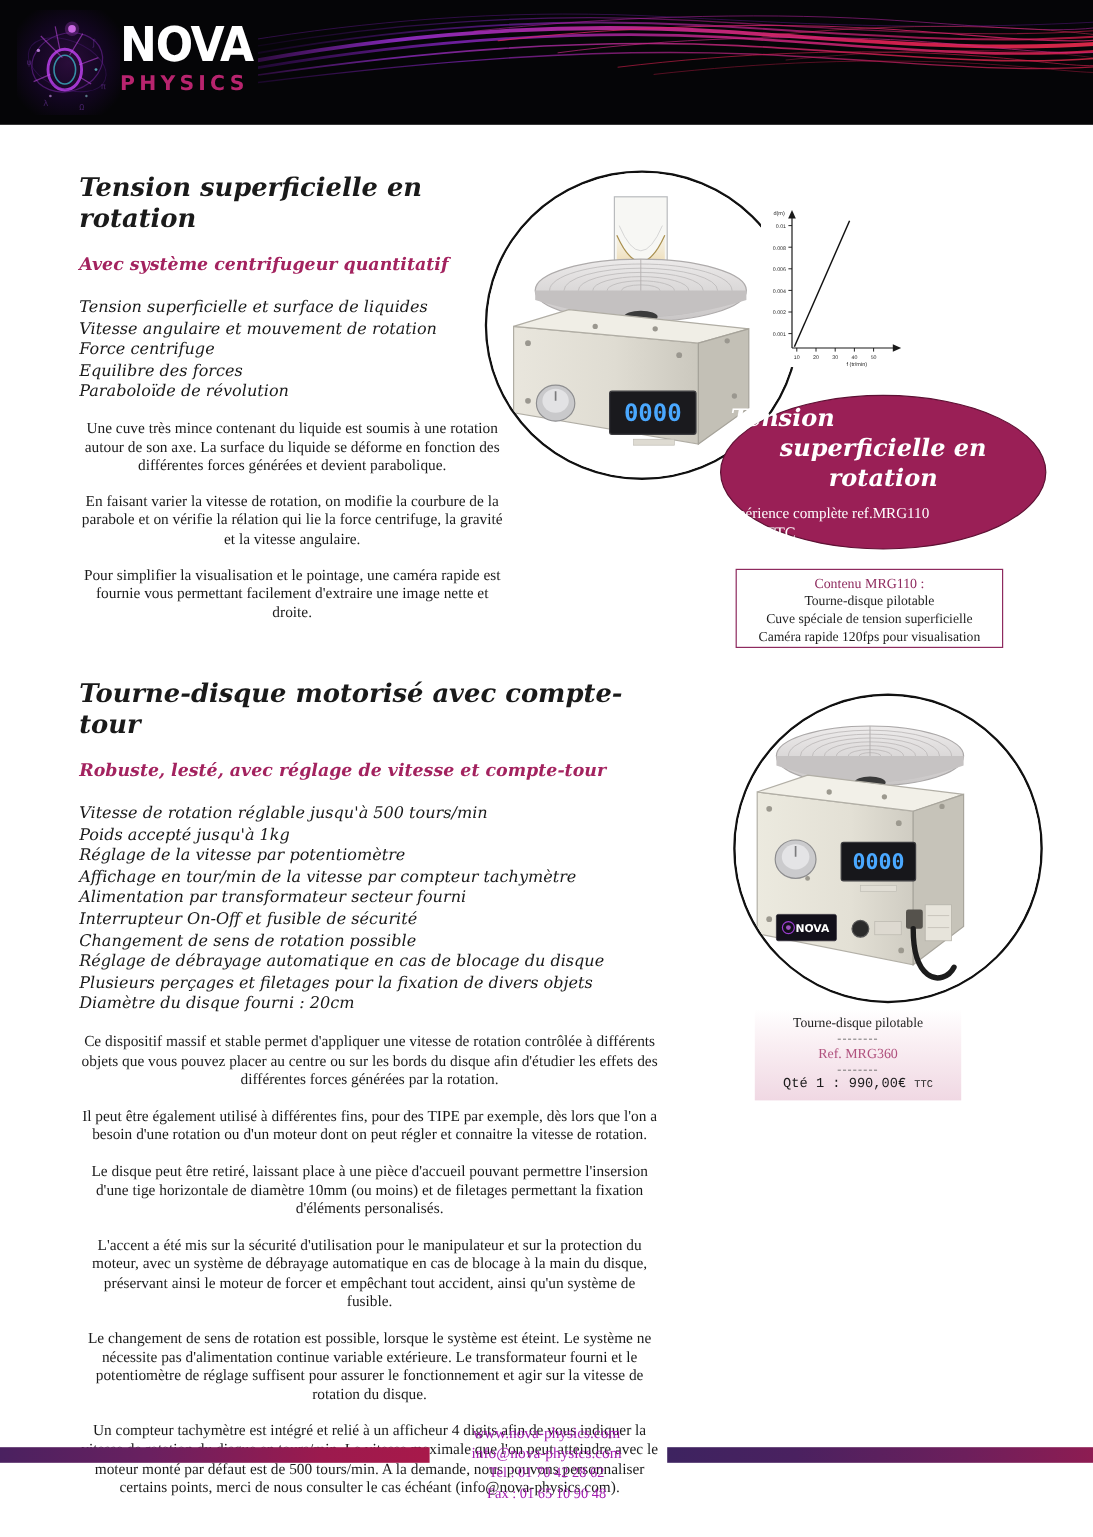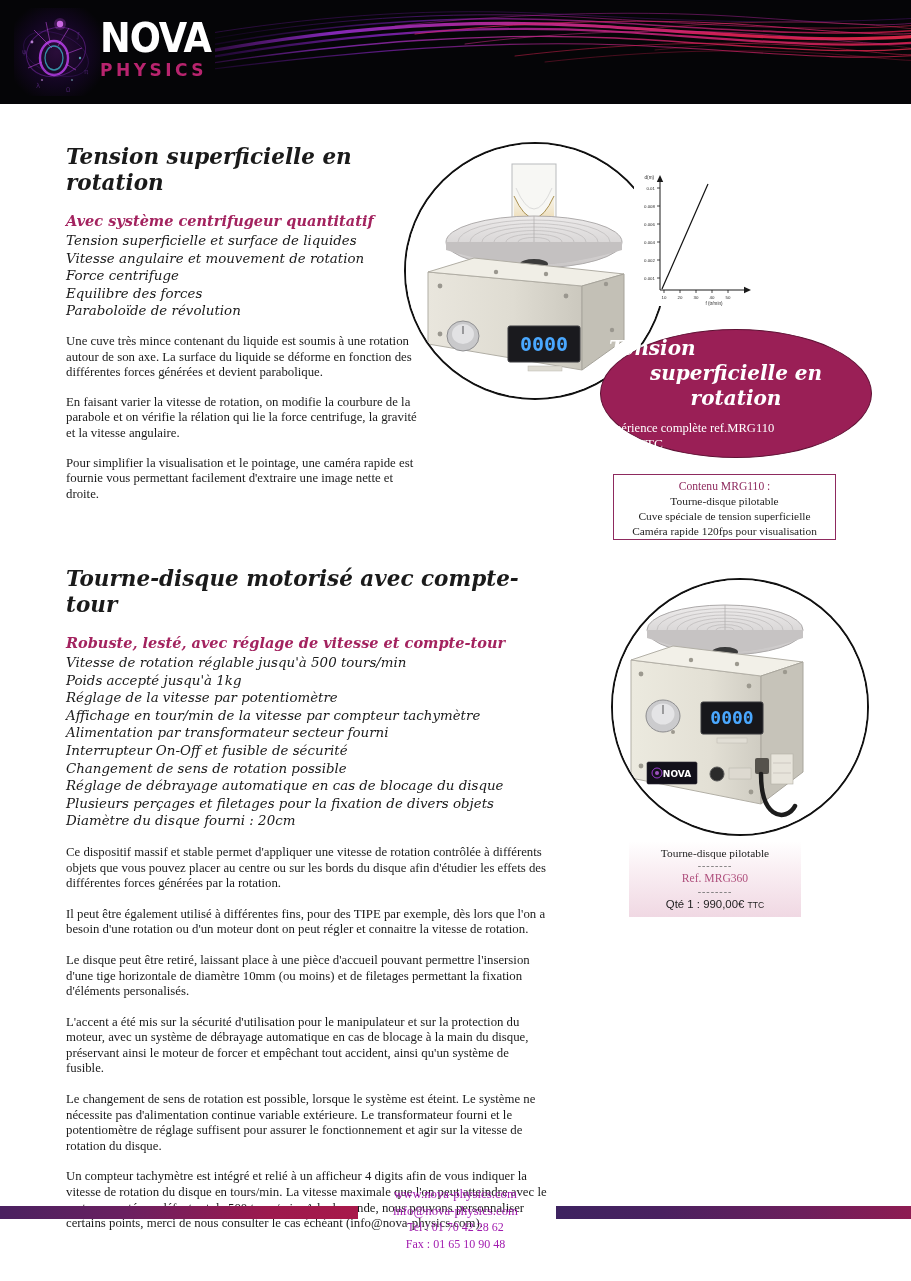--- a/index.html
+++ b/index.html
@@ -83,36 +83,36 @@
     font-family: "DejaVu Serif", serif;
     font-style: italic;
     font-weight: bold;
     font-size: 14.5px;
     color: #a3235f;
     line-height: 20px;
     margin-top: 15px;
   }
   .feature-list {
     list-style: none;
-    margin-top: 1px;
+    margin-top: 17px;
   }
   .feature-list li {
     font-family: "DejaVu Serif", serif;
     font-style: italic;
     font-size: 13.4px;
     color: #191919;
     line-height: 17.6px;
     white-space: nowrap;
   }
   .body-par {
     font-family: "Liberation Serif", serif;
     font-size: 12.8px;
     color: #1b1b1b;
     line-height: 15.6px;
-    text-align: left;
+    text-align: center;
     margin-top: 14px;
   }
 
   
   .sec1-text {
     position: absolute;
     left: 66px; top: 144px;
     width: 355px;
   }
   .sec1-pars { margin-top: 14px; }
@@ -245,21 +245,21 @@
     line-height: 11px;
     letter-spacing: 1px;
   }
   .price-ref {
     font-family: "Liberation Serif", serif;
     font-size: 11.6px;
     color: #b0517e;
     line-height: 15px;
   }
   .price-qty {
-    font-family: Liberation Sans, sans-serif;
+    font-family: Liberation Mono, monospace;
     font-size: 11.4px;
     color: #1d1d1d;
     line-height: 15px;
   }
   .price-qty .ttc { font-size: 8.6px; }
 
   
   .footer-bar-left {
     position: absolute;
     left: 0; top: 1206px;

